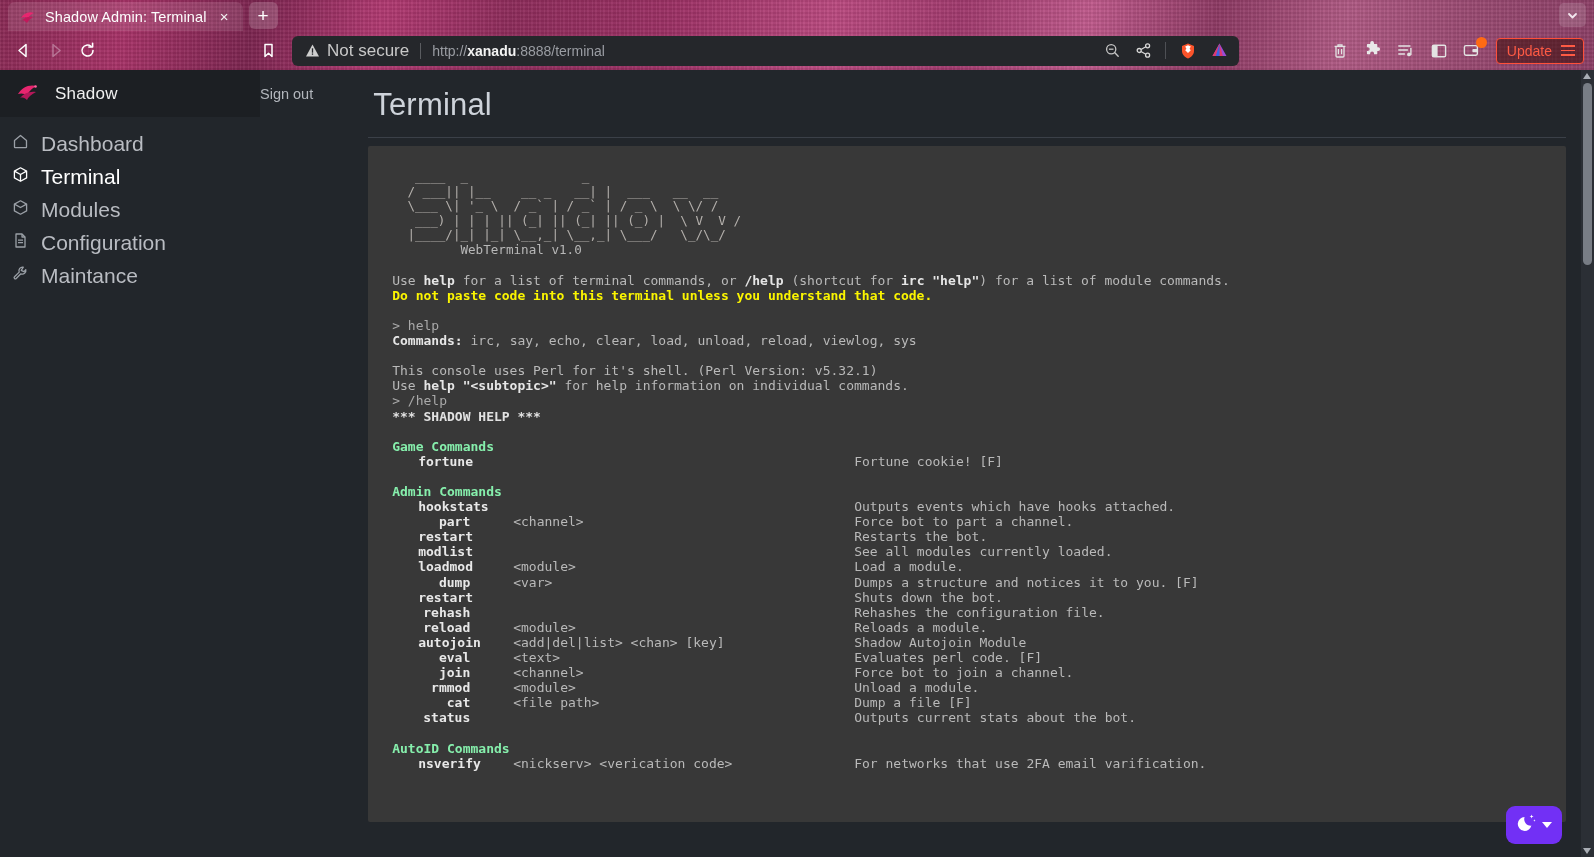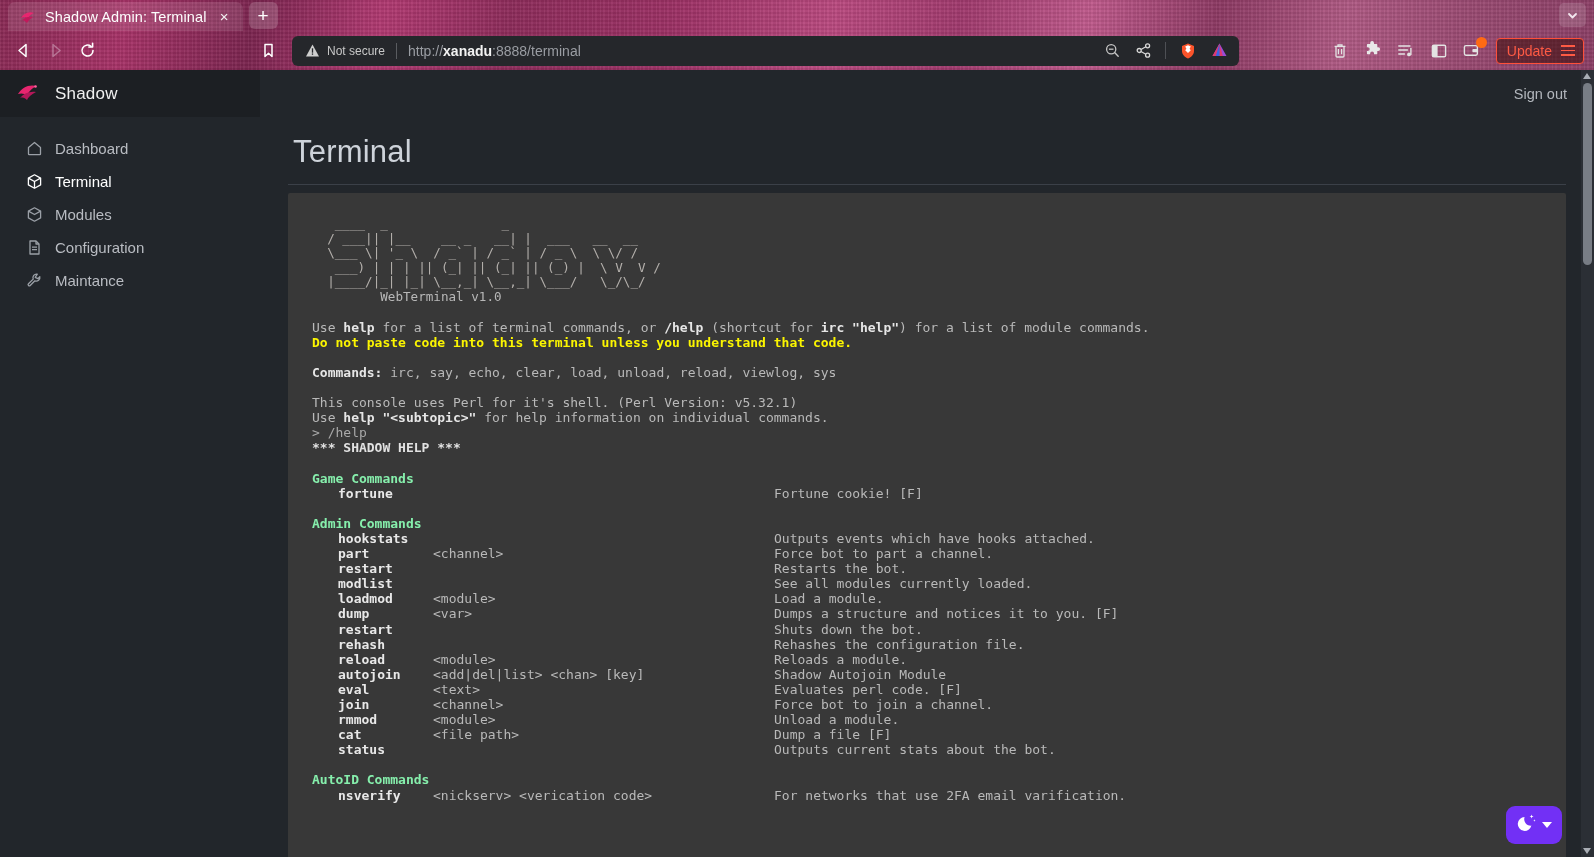--- a/index.html
+++ b/index.html
@@ -124,21 +124,21 @@
     margin-left: 8px;
     background: #25272b;
     border-radius: 6px;
     display: flex;
     align-items: center;
     padding: 0 6px 0 13px;
     gap: 0;
   }
   .not-secure {
     display: flex; align-items: center; gap: 7px;
-    color: #c8c8c8; font-size: 12px;
+    color: #c8c8c8; font-size: 17px;
     flex-shrink: 0;
   }
   .url-divider {
     width: 1px; height: 16px;
     background: #5a5c60;
     margin: 0 11px;
     flex-shrink: 0;
   }
   .url-text {
     font-size: 14px;
@@ -214,44 +214,44 @@
     background: #1c1f23;
   }
   .brand-name {
     color: #f0f0f0;
     font-size: 17px;
     letter-spacing: 0.2px;
   }
   .nav { padding-top: 15px; }
   .nav-item {
     display: flex;
-    align-items: center;
+    align-items: flex-start;
     gap: 12px;
     height: 33px;
-    padding-left: 25px;
+    padding-left: 11px;
     color: #b9bcc2;
-    font-size: 15px;
+    font-size: 21px;
   }
   .nav-item.active { color: #ffffff; }
   .nav-item.active .nav-ic svg { stroke: #ffffff; }
   .nav-ic {
     width: 18px; height: 18px;
     display: flex; align-items: center; justify-content: center;
     flex-shrink: 0;
   }
   .nav-ic svg { stroke: #9ba0a7; }
 
   
   .main {
     flex: 1;
     background: #22262b;
     position: relative;
     overflow: hidden;
     display: flex;
-    flex-direction: column;
+    flex-direction: row;
   }
   .topbar {
     height: 47px;
     display: flex;
     align-items: center;
     justify-content: flex-end;
     padding-right: 27px;
     flex-shrink: 0;
   }
   .signout {
@@ -313,20 +313,21 @@
   .cmd-row {
     display: flex;
     white-space: pre;
   }
   .cmd-name {
     font-weight: bold;
     color: #e8e8e8;
     width: 78px;
     padding-left: 26px;
     flex-shrink: 0;
+    text-align: right;
   }
   .cmd-args {
     color: #b9b9b9;
     width: 341px;
     flex-shrink: 0;
     margin-left: 43px;
   }
   .cmd-desc { color: #b9b9b9; }
   .sec-hdr {
     font-weight: bold;
@@ -604,20 +605,21 @@
   \___ \| '_ \  / _` | / _` | / _ \  \ \/ /
    ___) | | | || (_| || (_| || (_) |  \ V  V /
   |____/|_| |_| \__,_| \__,_| \___/   \_/\_/ </pre>
           <pre class="ascii-ver">         WebTerminal v1.0</pre>
           <div class="blank"></div>
 
           <div class="line"><span>Use </span><b>help</b><span> for a list of terminal commands, or </span><b>/help</b><span> (shortcut for </span><b>irc "help"</b><span>) for a list of module commands.</span></div>
           <div class="warn">Do not paste code into this terminal unless you understand that code.</div>
           <div class="blank"></div>
 
+          <div class="line prompt">&gt; help</div>
           <div class="line"><b>Commands:</b><span> irc, say, echo, clear, load, unload, reload, viewlog, sys</span></div>
           <div class="blank"></div>
 
           <div class="line">This console uses Perl for it's shell. (Perl Version: v5.32.1)</div>
           <div class="line"><span>Use </span><b>help "&lt;subtopic&gt;"</b><span> for help information on individual commands.</span></div>
           <div class="line prompt">&gt; /help</div>
           <div class="line hdr">*** SHADOW HELP ***</div>
           <div class="blank"></div>
 
           <div id="sections">

